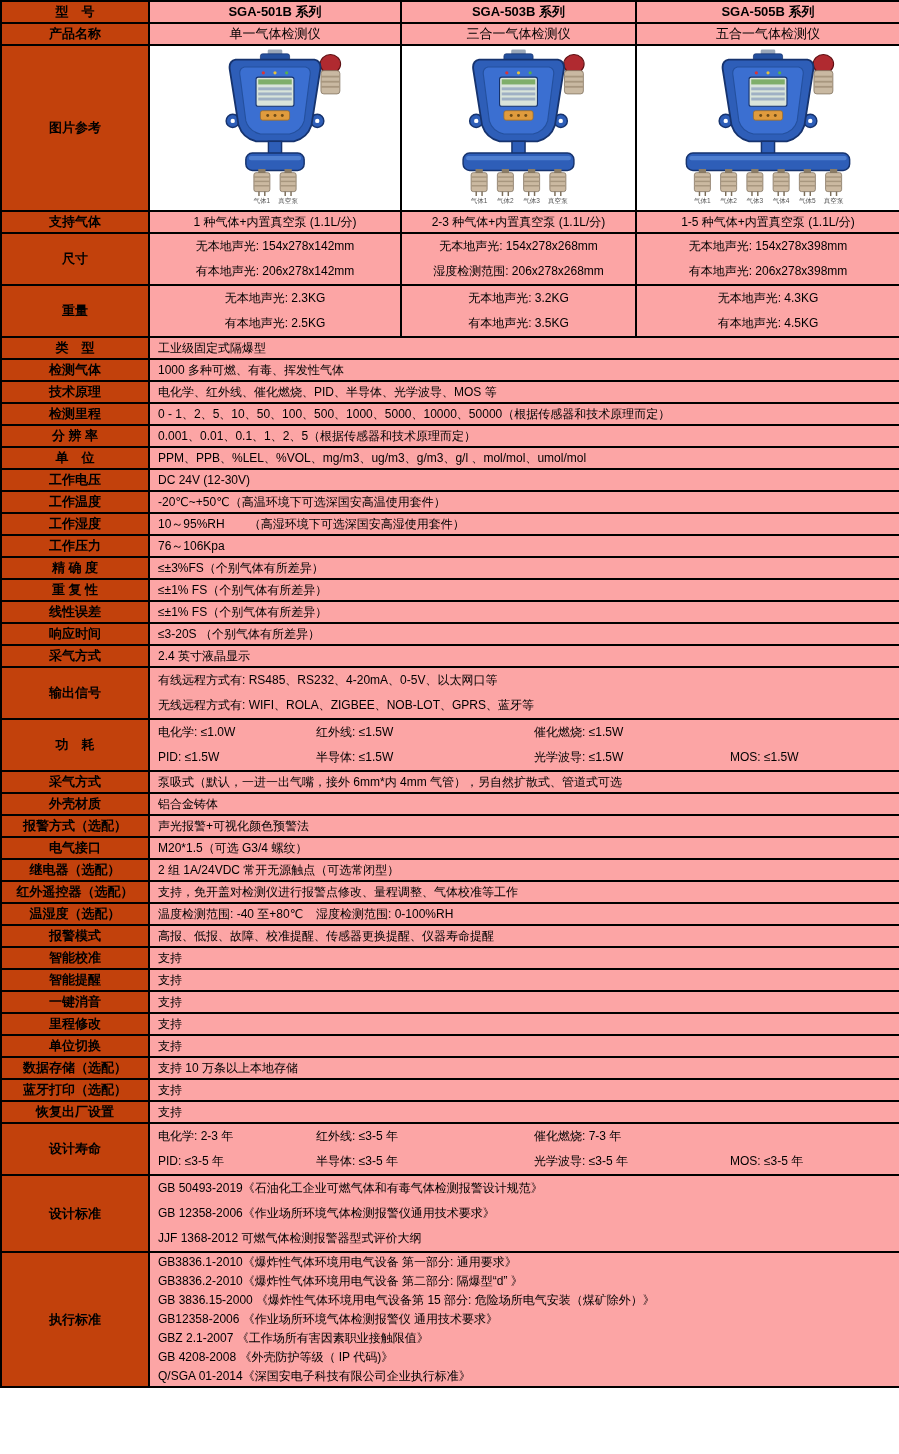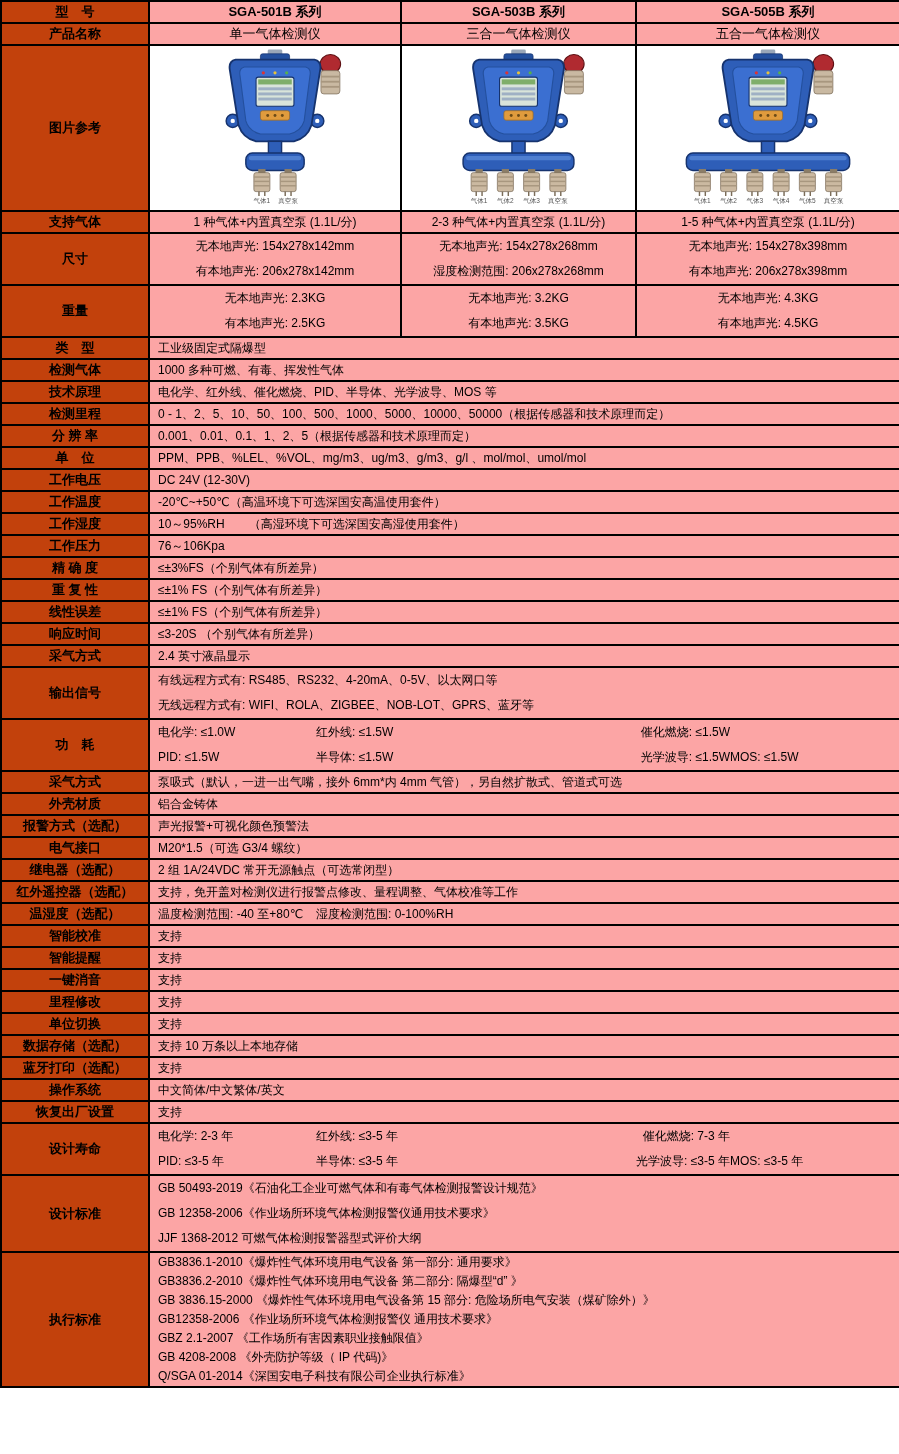--- a/index.html
+++ b/index.html
@@ -10,21 +10,21 @@
   .value-cell{background:#fca5a5;font-size:12px;padding:0 8px;}
   .center{text-align:center;}
   .model-cell{font-weight:bold;font-size:13px;height:20px;}
   .product-name-cell{font-size:13px;height:20px;}
   .image-cell{background:#ffffff;text-align:center;padding:2px 0;height:159px;vertical-align:middle;}
   .line{line-height:17px;padding:1px 0;white-space:nowrap;}
   .roomy .line{padding:4px 0;}
   .seg{display:inline-block;}
   .seg-grid .seg:nth-child(1){min-width:158px;}
   .seg-grid .seg:nth-child(2){min-width:218px;}
-  .seg-grid .seg:nth-child(3){min-width:196px;text-align:right;}
+  .seg-grid .seg:nth-child(3){min-width:196px;}
 </style>
 </head>
 <body>
 
 <table>
   <colgroup>
     <col style="width:148px">
     <col style="width:252px">
     <col style="width:235px">
     <col style="width:264px">
@@ -416,20 +416,26 @@
           <div class="line"><span class="seg">支持，免开盖对检测仪进行报警点修改、量程调整、气体校准等工作</span></div>
         </td>
       </tr>
       <tr>
         <td class="label-cell">温湿度（选配）</td>
         <td class="value-cell" colspan="3">
           <div class="line seg-grid"><span class="seg">温度检测范围: -40 至+80℃</span><span class="seg">湿度检测范围: 0-100%RH</span></div>
         </td>
       </tr>
       <tr>
+        <td class="label-cell">报警模式</td>
+        <td class="value-cell" colspan="3">
+          <div class="line"><span class="seg">高报、低报、故障、校准提醒、传感器更换提醒、仪器寿命提醒</span></div>
+        </td>
+      </tr>
+      <tr>
         <td class="label-cell">智能校准</td>
         <td class="value-cell" colspan="3">
           <div class="line"><span class="seg">支持</span></div>
         </td>
       </tr>
       <tr>
         <td class="label-cell">智能提醒</td>
         <td class="value-cell" colspan="3">
           <div class="line"><span class="seg">支持</span></div>
         </td>
@@ -455,26 +461,20 @@
       <tr>
         <td class="label-cell">数据存储（选配）</td>
         <td class="value-cell" colspan="3">
           <div class="line"><span class="seg">支持 10 万条以上本地存储</span></div>
         </td>
       </tr>
       <tr>
         <td class="label-cell">蓝牙打印（选配）</td>
         <td class="value-cell" colspan="3">
           <div class="line"><span class="seg">支持</span></div>
-        </td>
-      </tr>
-      <tr>
-        <td class="label-cell">操作系统</td>
-        <td class="value-cell" colspan="3">
-          <div class="line"><span class="seg">中文简体/中文繁体/英文</span></div>
         </td>
       </tr>
       <tr>
         <td class="label-cell">恢复出厂设置</td>
         <td class="value-cell" colspan="3">
           <div class="line"><span class="seg">支持</span></div>
         </td>
       </tr>
       <tr>
         <td class="label-cell">设计寿命</td>

